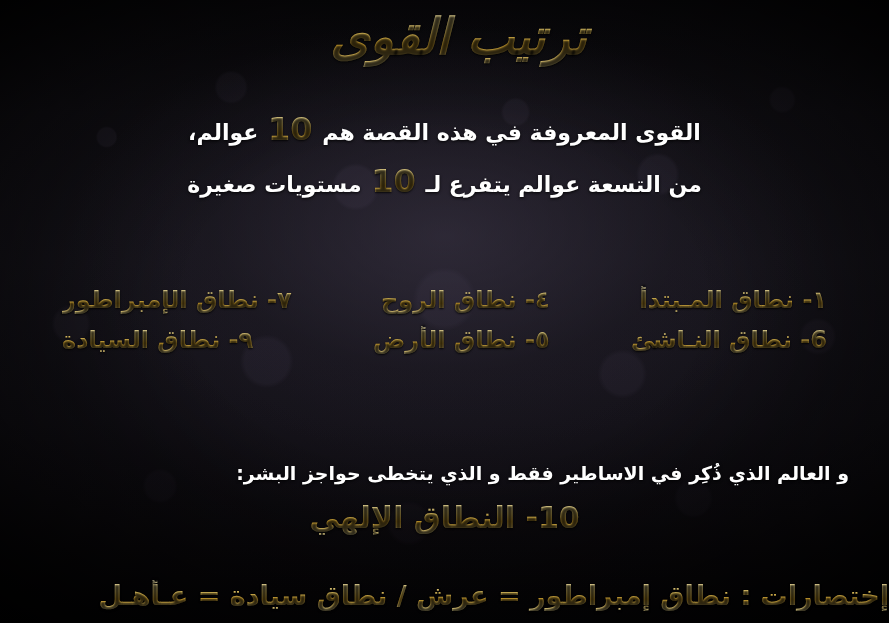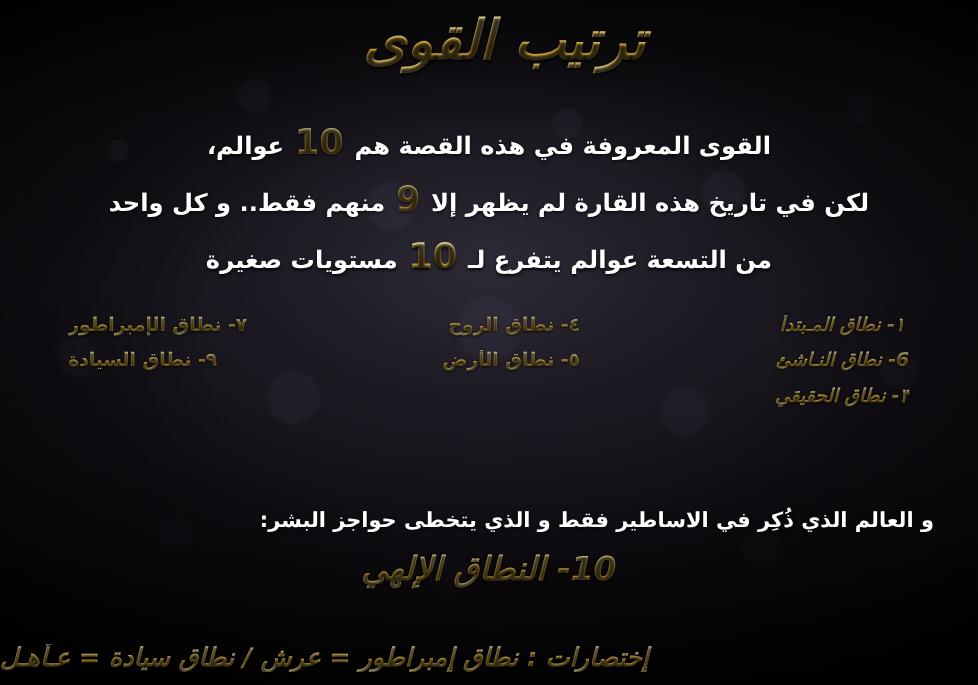--- a/index.html
+++ b/index.html
@@ -102,25 +102,25 @@
     display: flex;
     flex-direction: row;
     justify-content: space-between;
     gap: 10px;
   }
   .col {
     display: flex;
     flex-direction: column;
     gap: 12px;
   }
-  .col-right { align-items: center; font-style: italic; }
+  .col-right { align-items: flex-start; }
   .col-mid   { align-items: flex-start; }
   .col-left  { align-items: flex-end; }
   .realm {
-    font-size: 17px;
+    font-size: 24px;
     font-weight: 700;
     white-space: nowrap;
     letter-spacing: 0.5px;
   }
   .note {
     position: absolute;
     top: 462px;
     left: 40px;
     right: 40px;
     color: #ffffff;
@@ -129,62 +129,56 @@
     text-shadow: 0 1px 3px rgba(0,0,0,0.9);
   }
   .divine {
     position: absolute;
     top: 500px;
     left: 0;
     right: 0;
     text-align: center;
     font-size: 30px;
     font-weight: 700;
-    font-style: italic;
   }
   .footer {
     position: absolute;
     bottom: 12px;
     left: 0;
     right: 0;
-    text-align: left;
-    font-size: 23px;
+    text-align: right;
+    font-size: 27px;
     font-weight: 700;
-    font-style: italic;
     letter-spacing: 0.5px;
   }
 </style>
 </head>
 <body>
 
 <div class="poster">
   <div class="damask"></div>
   <div class="vignette"></div>
 
   <div class="content">
 
     <div class="title gold">ترتيب القوى</div>
 
     <div class="intro">
       <div>
         <span>القوى المعروفة في هذه القصة هم </span><span class="num gold">10</span><span> عوالم،</span>
       </div>
       <div>
-        <span>لكن في تاريخ هذه القارة لم يظهر إلا </span><span class="num gold">9</span><span> منهم فقط.. و كل واحد</span>
-      </div>
-      <div>
         <span>من التسعة عوالم يتفرع لـ </span><span class="num gold">10</span><span> مستويات صغيرة</span>
       </div>
     </div>
 
     <div class="columns">
       <div class="col col-right">
         <div class="realm gold">١- نطاق المـبتدأ</div>
         <div class="realm gold">6- نطاق النـاشئ</div>
-        <div class="realm gold">٣- نطاق الحقيقي</div>
       </div>
       <div class="col col-mid">
         <div class="realm gold">٤- نطاق الروح</div>
         <div class="realm gold">٥- نطاق الأرض</div>
       </div>
       <div class="col col-left">
         <div class="realm gold">٧- نطاق الإمبراطور</div>
         <div class="realm gold">٩- نطاق السيادة</div>
       </div>
     </div>

